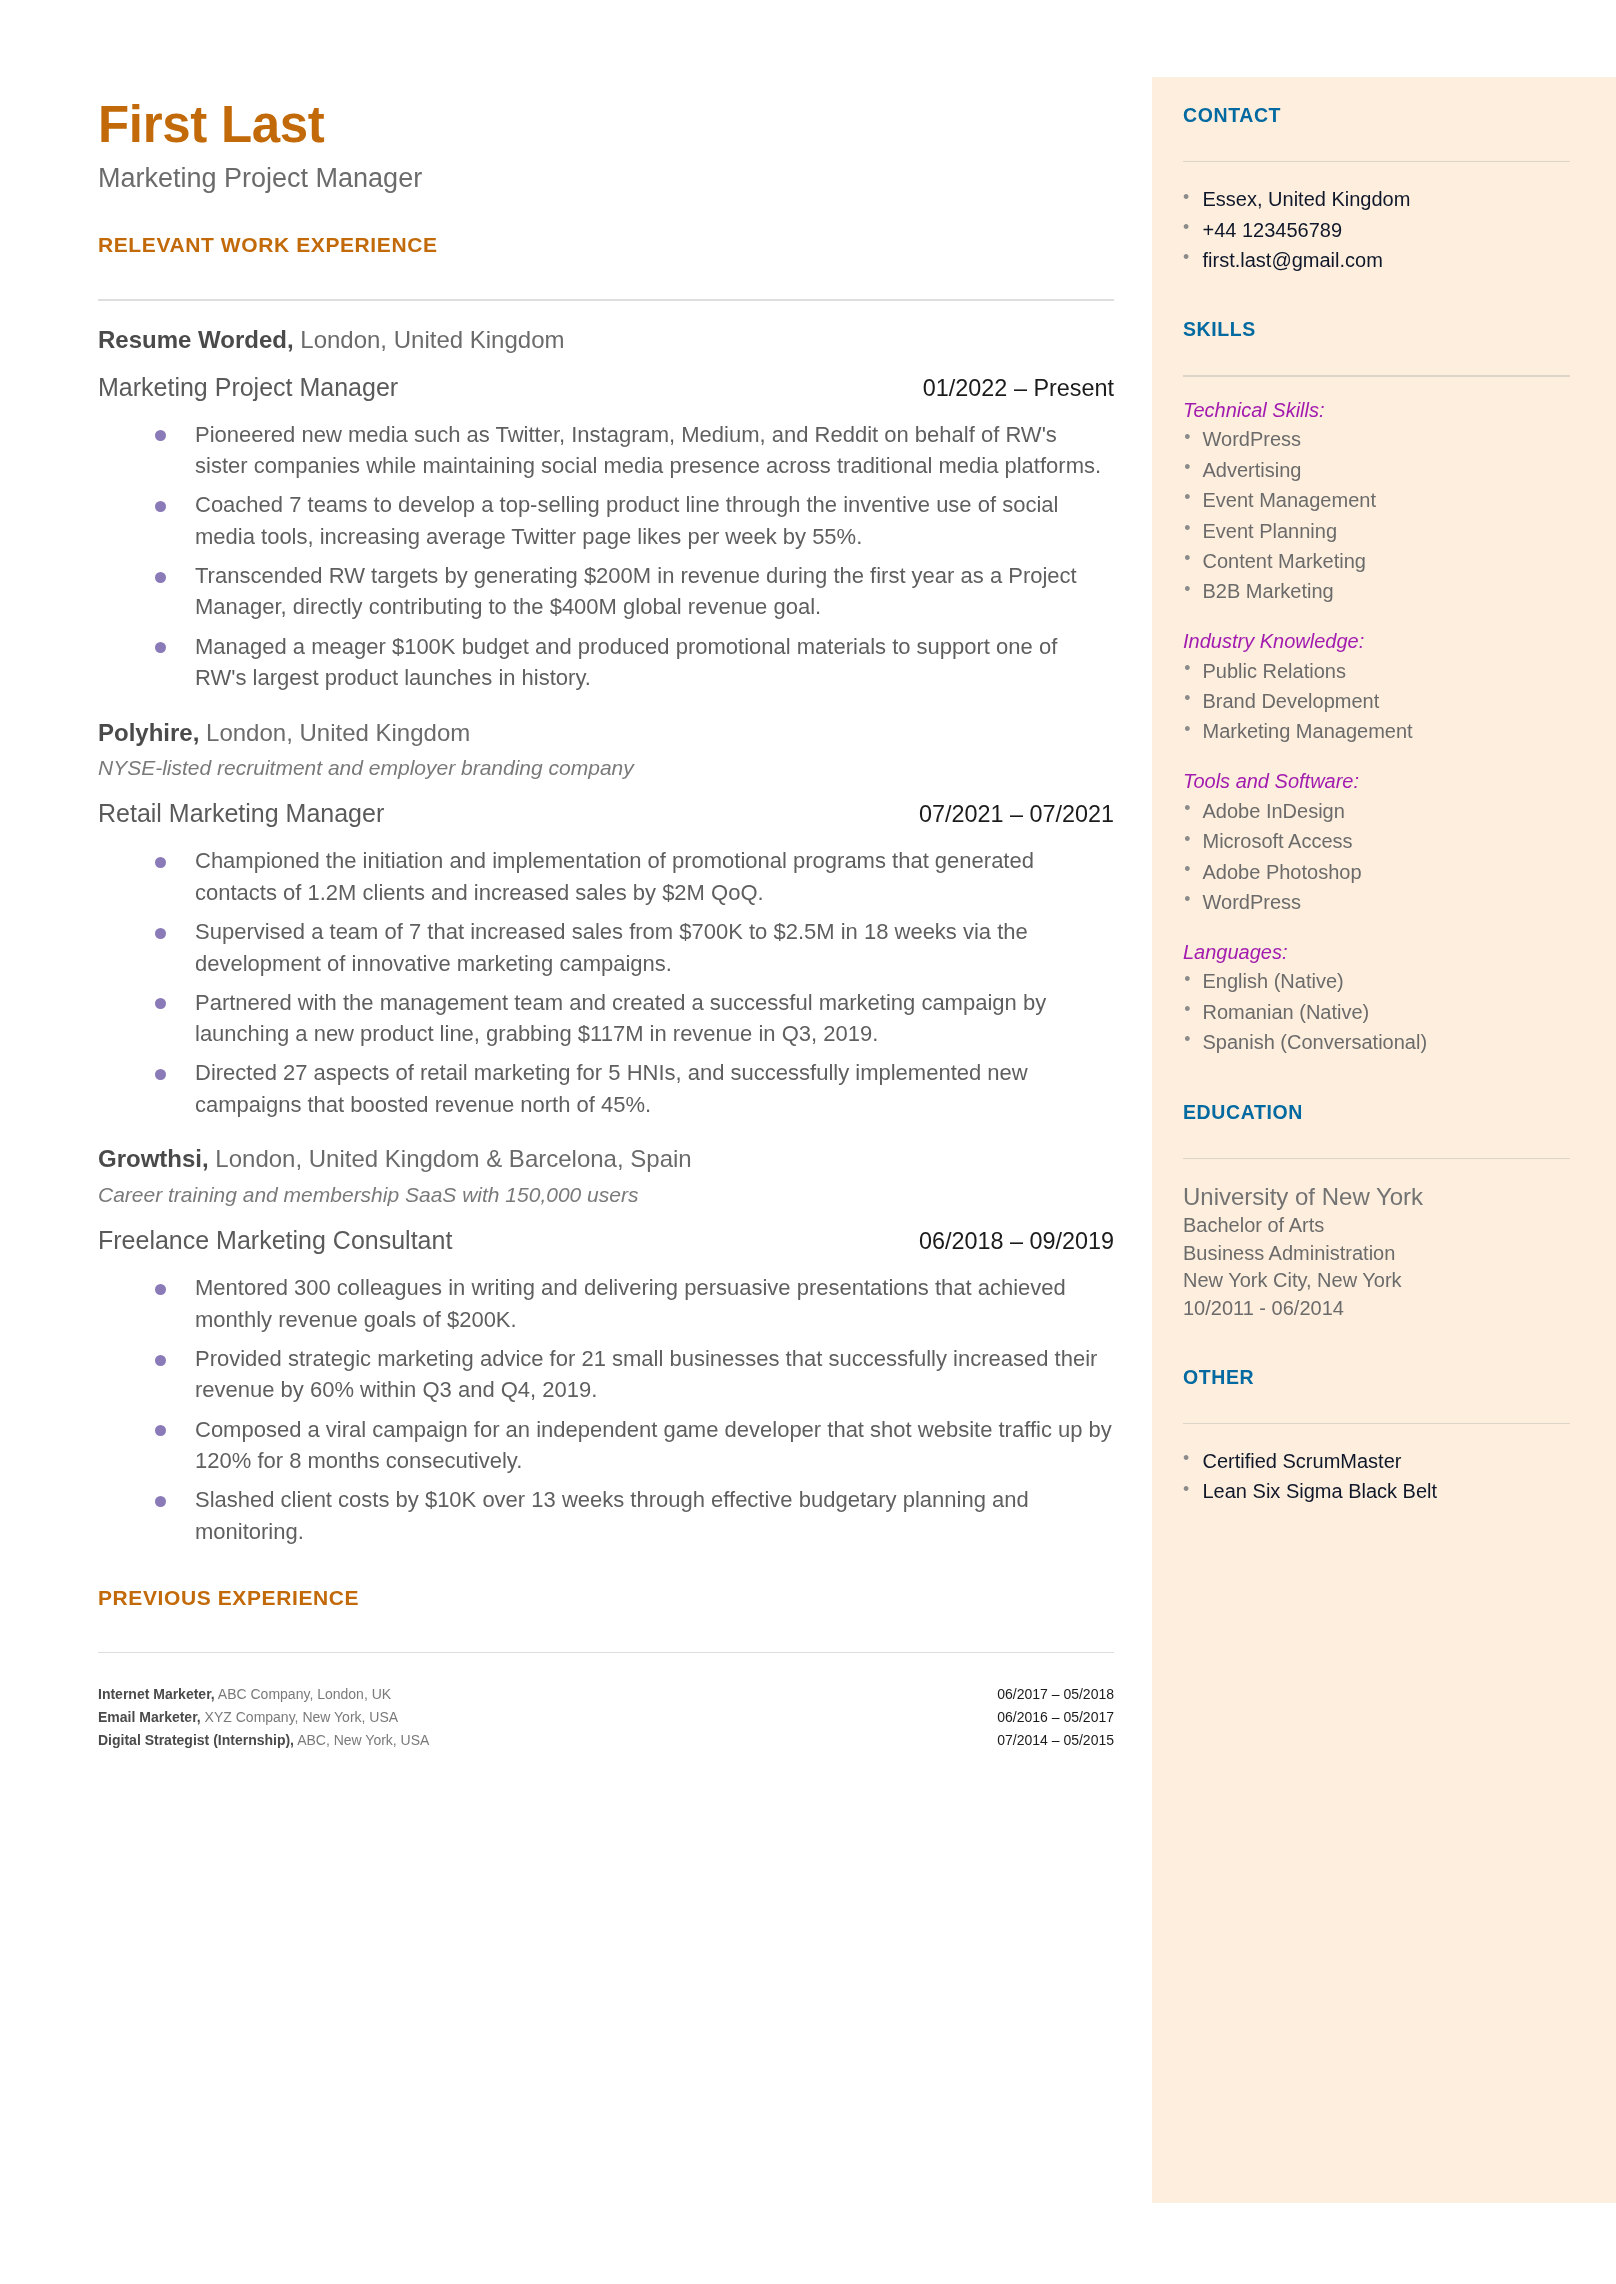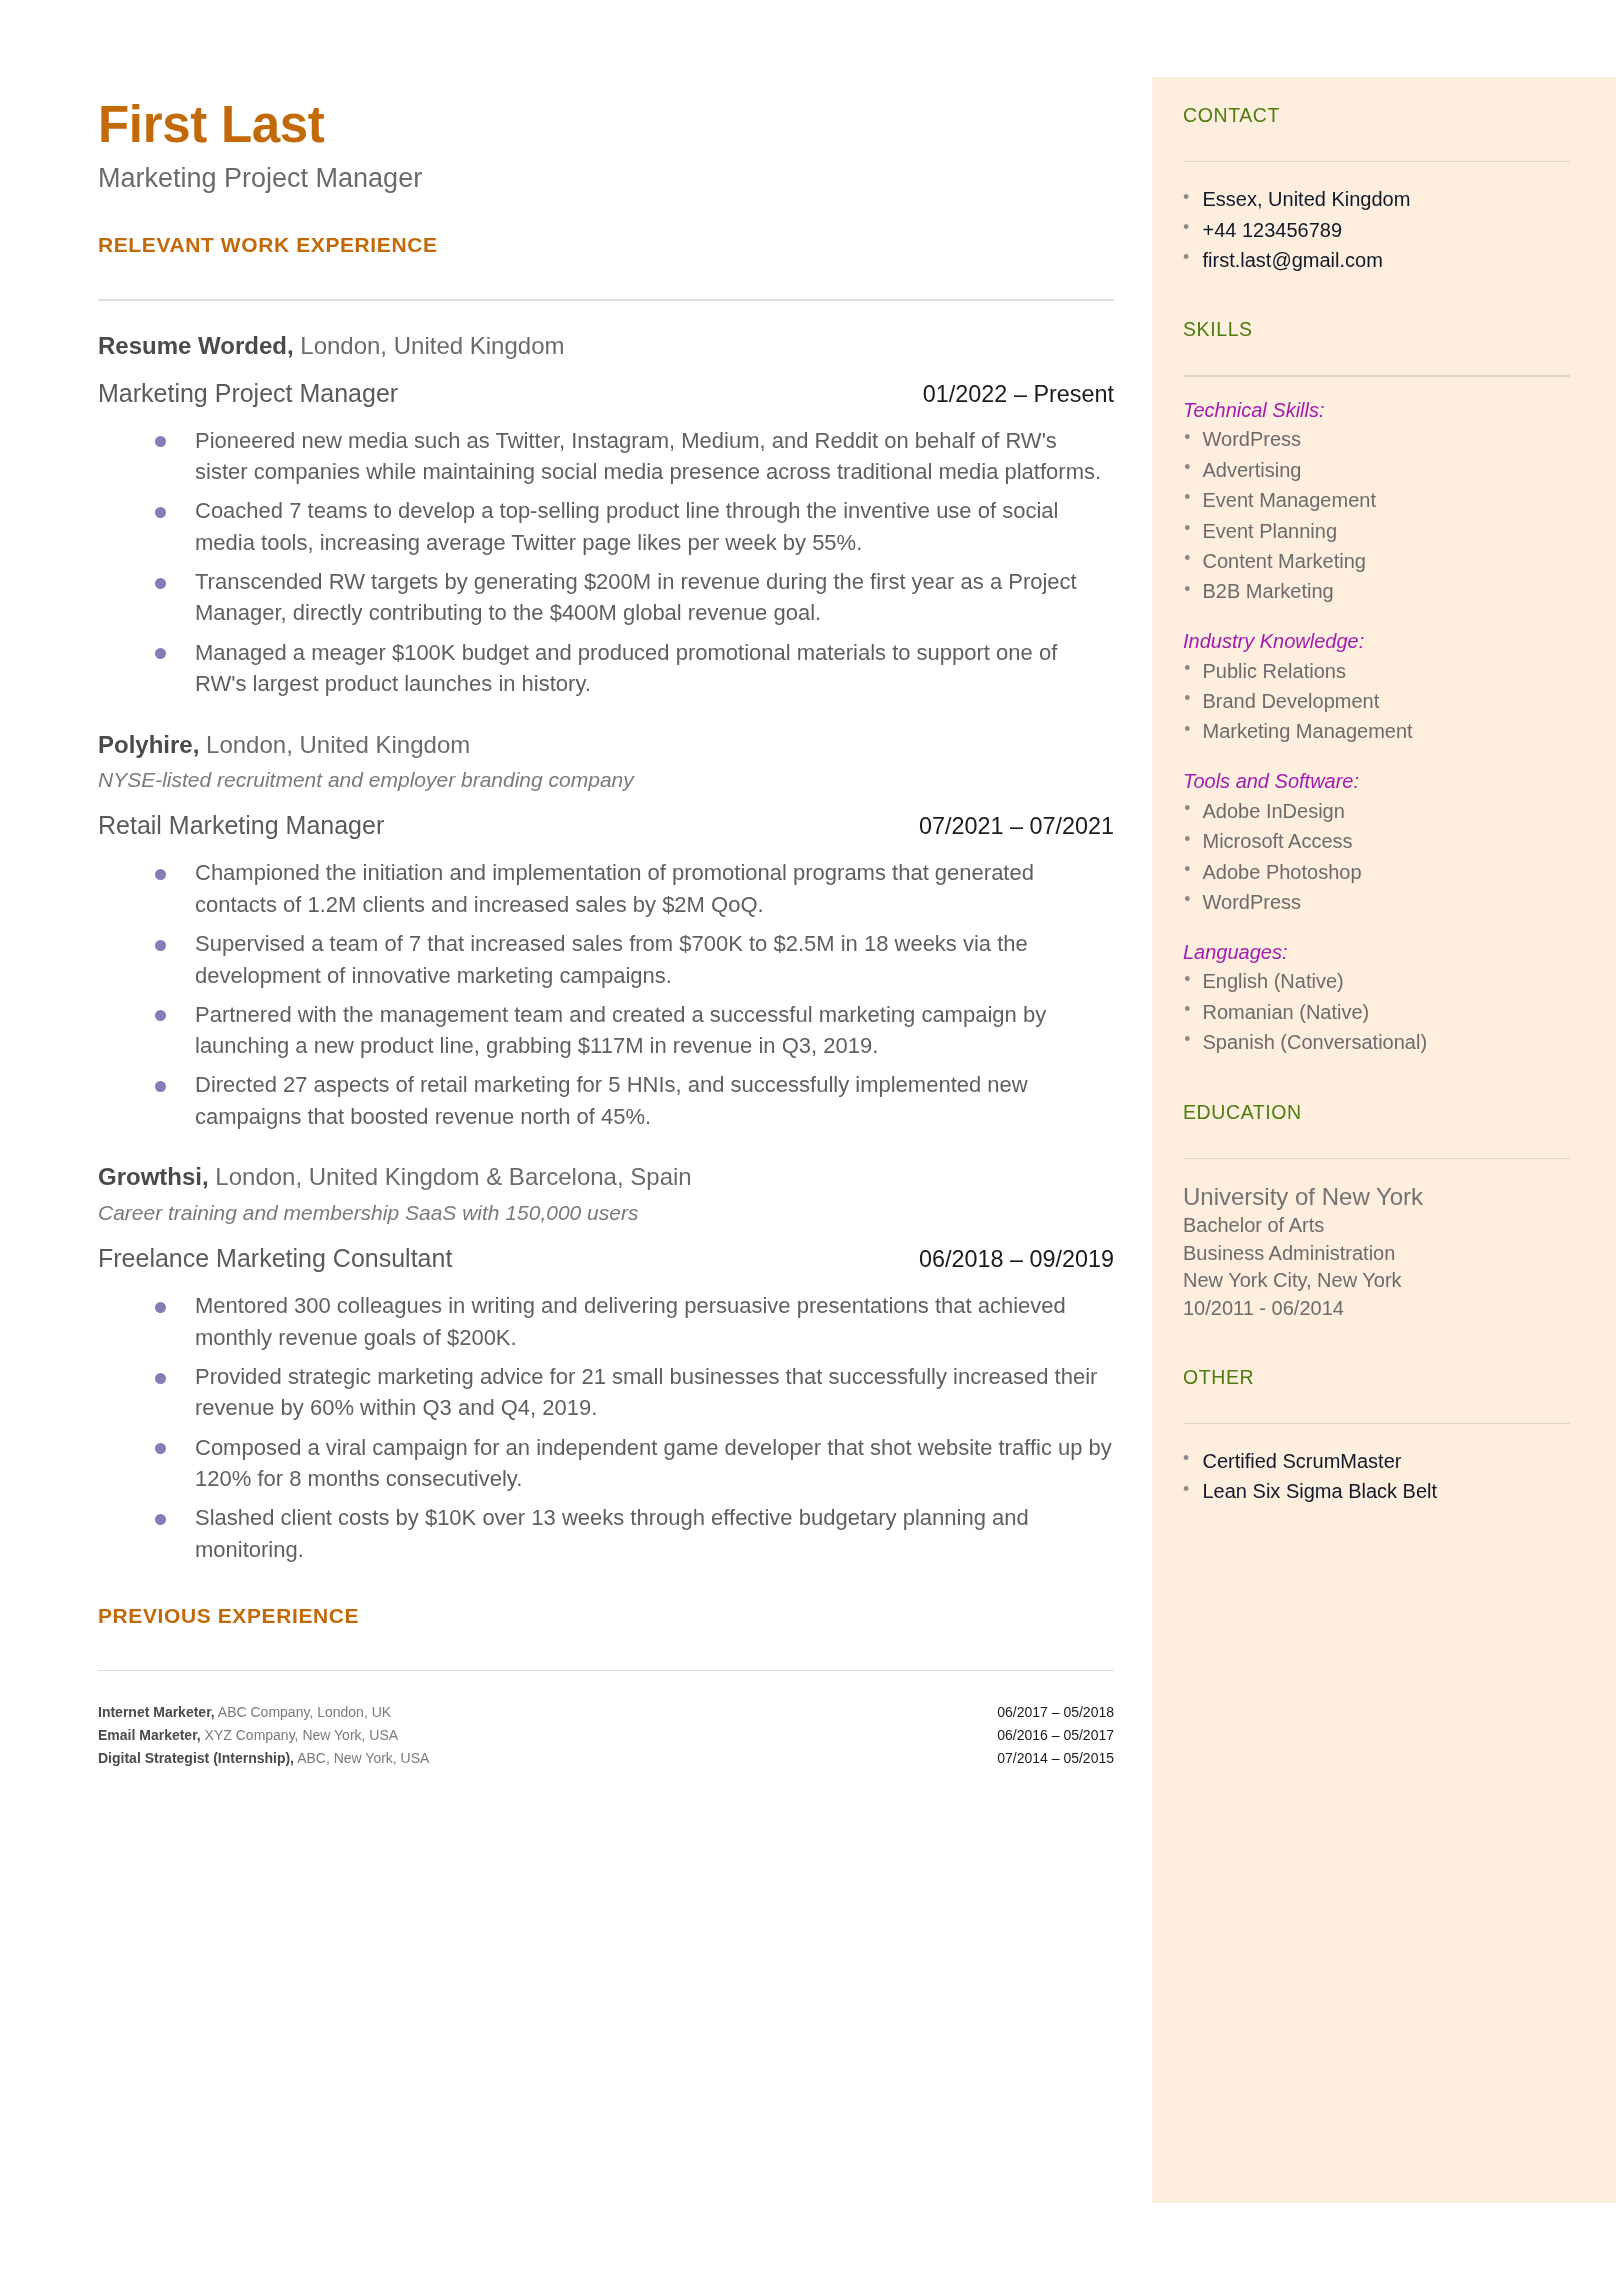--- a/index.html
+++ b/index.html
@@ -71,21 +71,21 @@
     margin-top: 39px;
   }
   .rule {
     height: 1.3px;
     background: #dedede;
     margin-top: 42px;
     width: 100%;
   }
 
   
-  .job { margin-top: 30px; }
+  .job { margin-top: 24px; }
   .job-company {
     font-size: 24px;
     line-height: 1.25;
     color: #6b6b6b;
   }
   .job-company b { color:#4a4a4a; font-weight:bold; }
   .job-desc {
     font-size: 21px;
     font-style: italic;
     color: #7a7a7a;
@@ -142,22 +142,22 @@
     line-height: 1.62;
     color: #7a7a7a;
   }
   .prev-row .role { color: #7a7a7a; }
   .prev-row .role b { color: #4a4a4a; font-weight: bold; }
   .prev-row .dates { color: #1b1b1b; white-space: nowrap; }
 
   
   .sb-head {
     font-size: 19.5px;
-    font-weight: normal;
-    color: #4d7c0f;
+    font-weight: bold;
+    color: #0369a1;
     letter-spacing: 0.6px;
   }
   .sb-head.spaced { margin-top: 43px; }
   .sb-rule {
     height: 1.3px;
     background: #dcd5cb;
     margin-top: 34px;
   }
 
   ul.sb-list {

